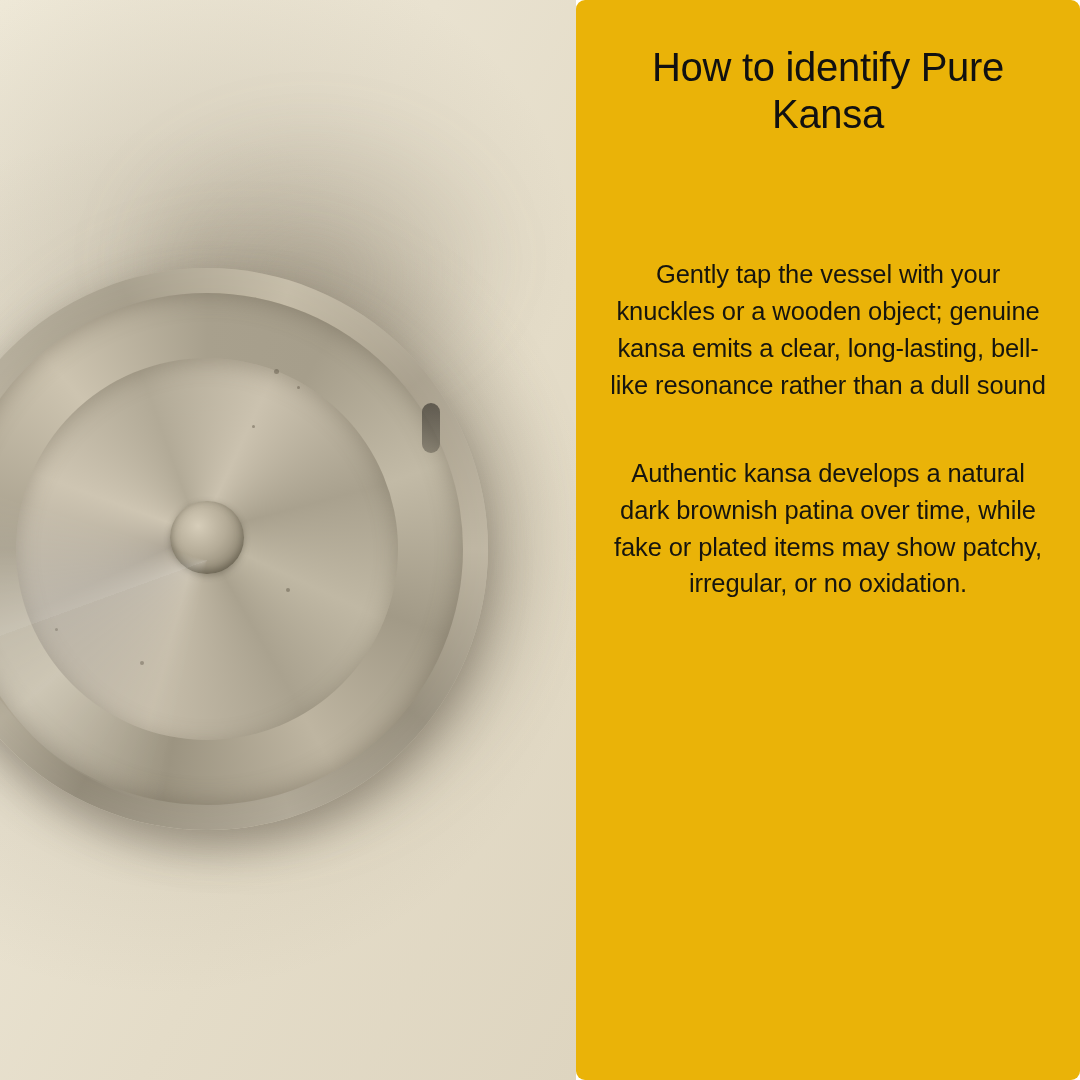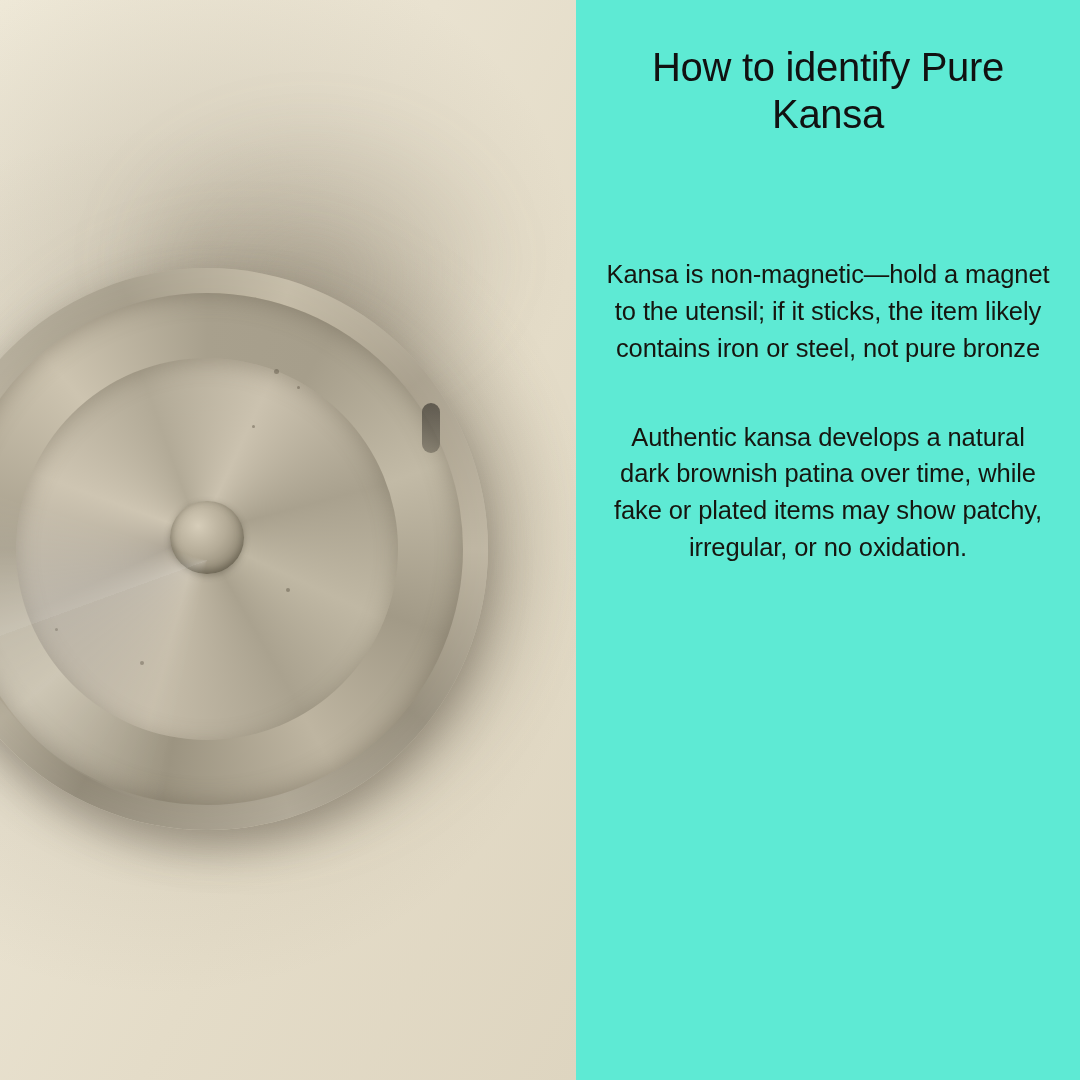--- a/index.html
+++ b/index.html
@@ -131,25 +131,26 @@
     border-radius: 50%;
     background: conic-gradient(from 250deg at 50% 50%, rgba(255,255,255,0.22) 0deg, rgba(255,255,255,0) 38deg, rgba(255,255,255,0) 300deg, rgba(255,255,255,0.16) 360deg);
     mix-blend-mode: screen;
     pointer-events: none;
   }
 
   
   .text-panel {
     width: 504px;
     height: 1080px;
-    background: #5eead4;
+    background: #eab308;
     padding: 44px 30px 40px 30px;
     display: flex;
     flex-direction: column;
     align-items: center;
+    border-radius: 9px;
   }
   .headline {
     font-size: 40px;
     line-height: 1.18;
     font-weight: 400;
     color: #111111;
     text-align: center;
     letter-spacing: -0.3px;
     max-width: 440px;
     margin-bottom: 118px;
@@ -185,17 +186,17 @@
       <div class="speck" style="left:58%; top:28%; width:3px; height:3px;"></div>
       <div class="speck" style="left:64%; top:57%; width:4px; height:4px;"></div>
       <div class="speck" style="left:38%; top:70%; width:4px; height:4px;"></div>
       <div class="speck" style="left:23%; top:64%; width:3px; height:3px;"></div>
       <div class="highlight-arc"></div>
     </div>
   </div>
 
   <div class="text-panel">
     <h1 class="headline">How to identify Pure Kansa</h1>
-    <p class="para">Kansa is non-magnetic—hold a magnet to the utensil; if it sticks, the item likely contains iron or steel, not pure bronze</p>
+    <p class="para">Gently tap the vessel with your knuckles or a wooden object; genuine kansa emits a clear, long-lasting, bell-like resonance rather than a dull sound</p>
     <p class="para">Authentic kansa develops a natural dark brownish patina over time, while fake or plated items may show patchy, irregular, or no oxidation.</p>
   </div>
 
 </div>
 
 </body></html>

